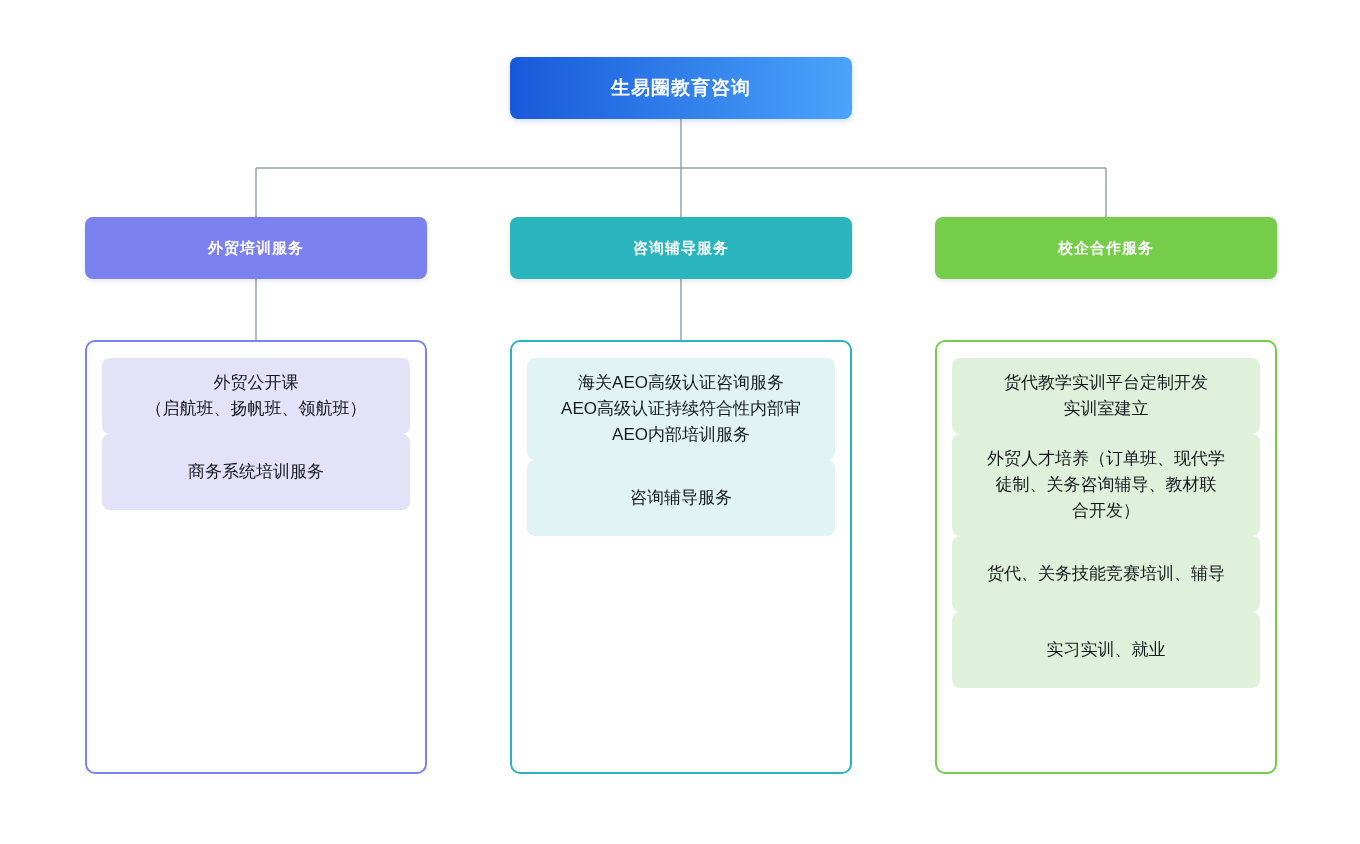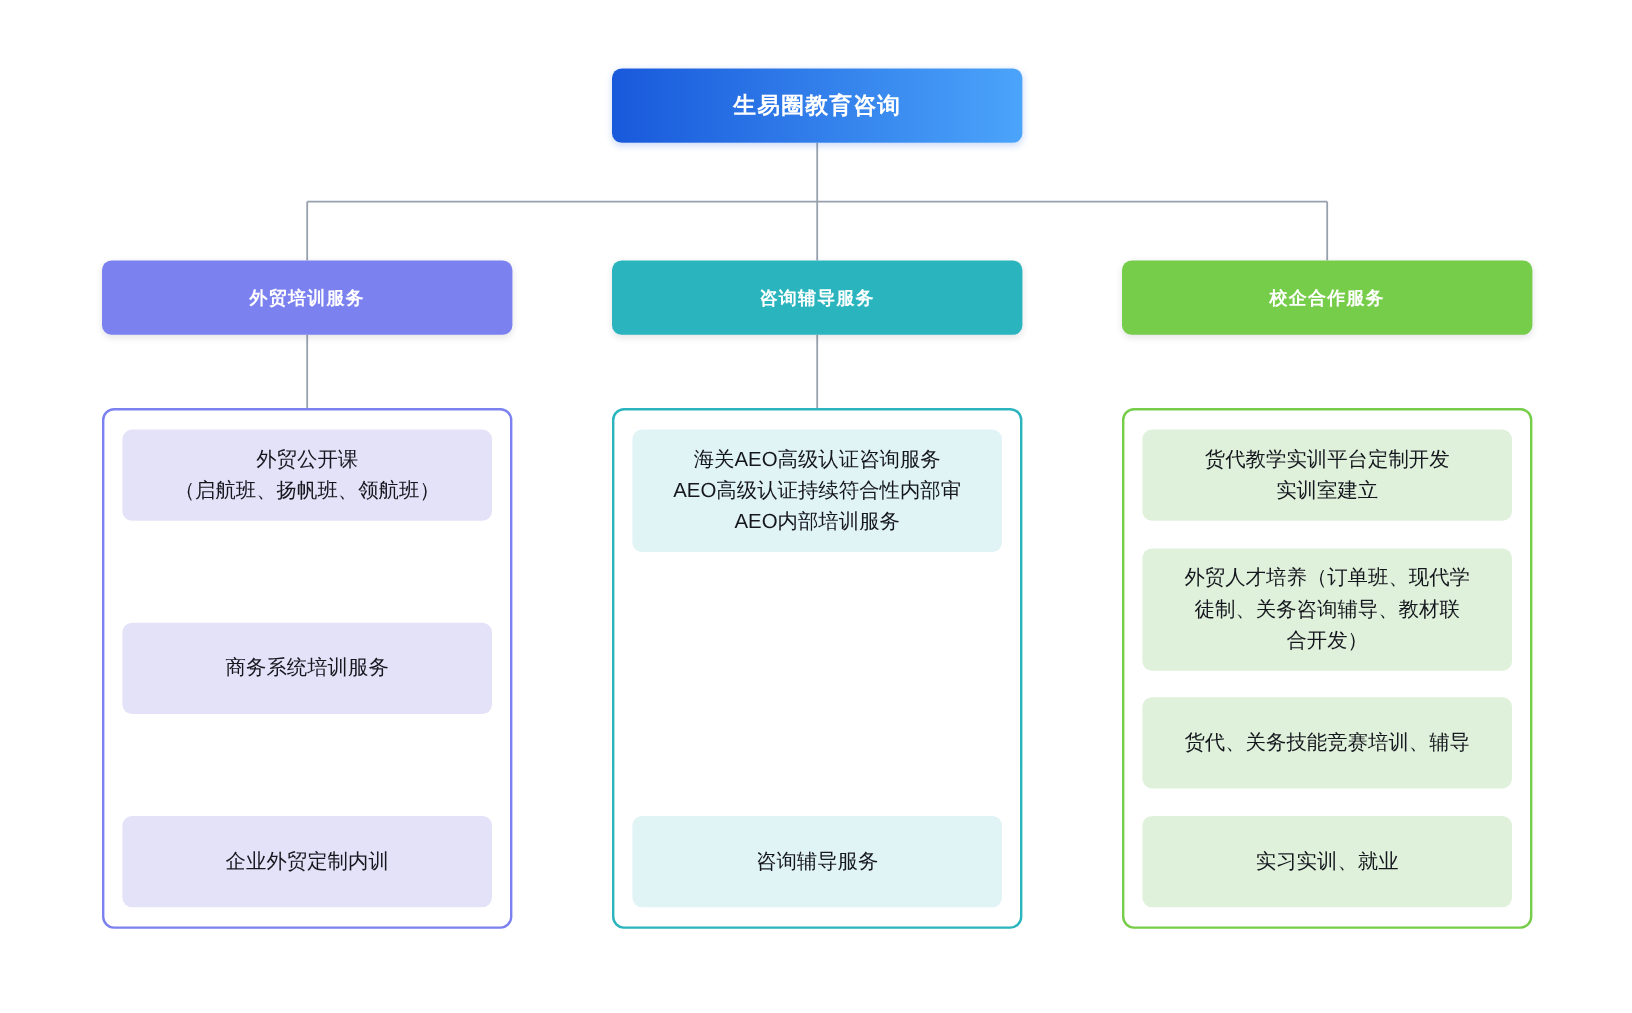--- a/index.html
+++ b/index.html
@@ -55,21 +55,20 @@
   }
   .branch-body {
     margin-top: 61px;
     height: 434px;
     border: 2px solid var(--accent);
     border-radius: 10px;
     background: #ffffff;
     padding: 16px 15px;
     display: flex;
     flex-direction: column;
-    justify-content: space-between;
   }
   .service-item {
     background: var(--item-bg);
     border-radius: 8px;
     min-height: 76px;
     padding: 12px 14px;
     display: flex; align-items: center; justify-content: center;
     text-align: center;
     font-size: 17px;
     line-height: 26px;
@@ -95,21 +94,20 @@
   </svg>
 
   <div class="root-node" style="--g1: #1859DB; --g2: #4BA4FA;">生易圈教育咨询</div>
 
   <section class="branch branch-1" style="--accent: #7C81F0; --item-bg: #E4E2F8;">
     <div class="branch-header">外贸培训服务</div>
     <div class="branch-body">
       <div class="service-item">外贸公开课
 （启航班、扬帆班、领航班）</div>
       <div class="service-item">商务系统培训服务</div>
-      <div class="service-item">企业外贸定制内训</div>
     </div>
   </section>
 
   <section class="branch branch-2" style="--accent: #2AB5BE; --item-bg: #E0F3F5;">
     <div class="branch-header">咨询辅导服务</div>
     <div class="branch-body">
       <div class="service-item">海关AEO高级认证咨询服务
 AEO高级认证持续符合性内部审
 AEO内部培训服务</div>
       <div class="service-item">咨询辅导服务</div>

